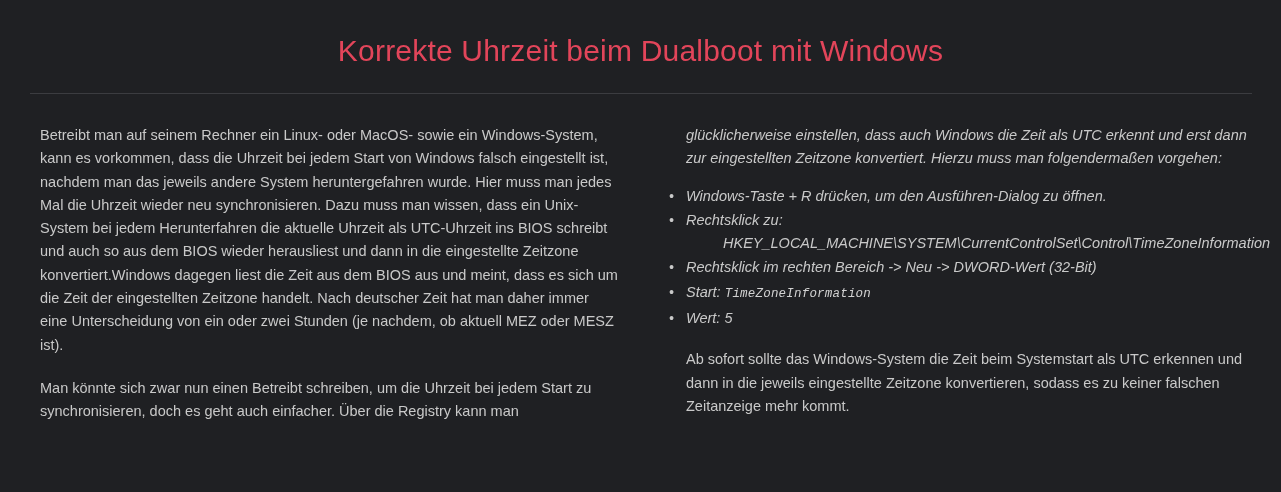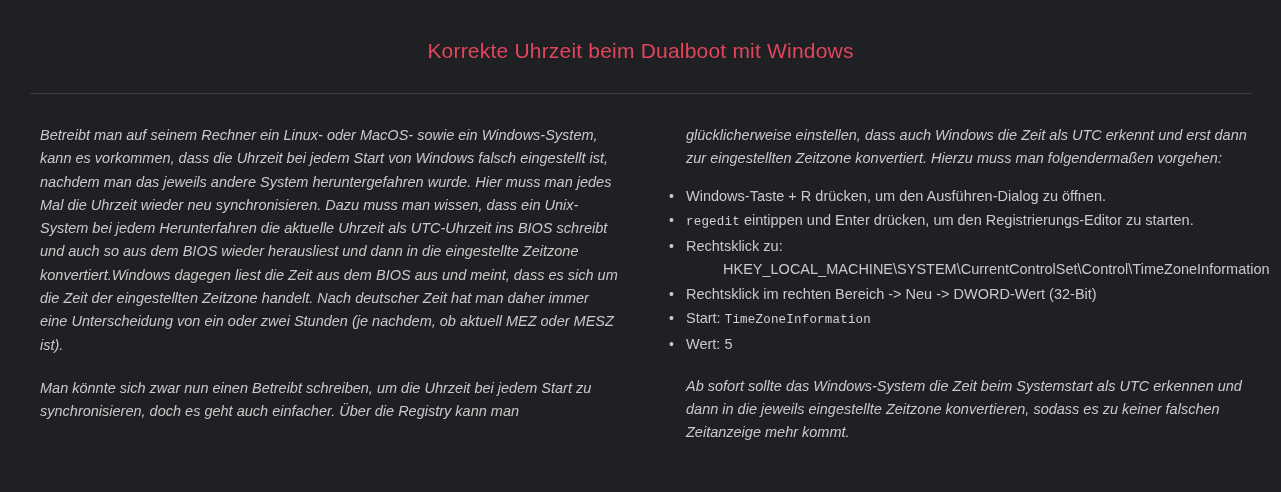--- a/index.html
+++ b/index.html
@@ -17,21 +17,21 @@
   }
   .page {
     position: relative;
     width: 1281px;
     height: 492px;
     box-sizing: border-box;
   }
   .title {
     text-align: center;
     color: #e2455a;
-    font-size: 21px;
+    font-size: 30px;
     font-weight: 400;
     letter-spacing: 0.2px;
     margin: 0;
     padding-top: 33px;
     padding-bottom: 0;
     line-height: 36px;
   }
   .rule {
     width: 1222px;
     height: 1px;
@@ -41,46 +41,45 @@
   .columns {
     display: flex;
     margin-top: 30px;
     padding: 0 36px 0 40px;
     box-sizing: border-box;
     gap: 30px;
   }
   .col-left {
     width: 580px;
     flex: 0 0 580px;
-    font-style: italic;
   }
   .col-right {
     flex: 1 1 auto;
     padding-left: 14px;
   }
   p {
     margin: 0 0 20px 0;
     font-size: 14.5px;
     line-height: 23.3px;
     color: #c9c9c9;
   }
   .col-right p.intro {
     margin-bottom: 14px;
     padding-left: 22px;
     font-style: italic;
   }
   .col-right p.outro {
     margin-top: 18px;
     padding-left: 22px;
-    font-style: italic;
   }
   ul.steps {
     list-style: none;
     margin: 0;
     padding: 0;
+    font-style: italic;
   }
   ul.steps li {
     position: relative;
     padding-left: 22px;
     font-size: 14.5px;
     line-height: 23.3px;
     color: #c9c9c9;
     margin-bottom: 1px;
   }
   ul.steps li::before {
@@ -122,23 +121,20 @@
     </div>
 
     <div class="col-right">
       <p class="intro">glücklicherweise einstellen, dass auch Windows die Zeit als UTC erkennt und erst dann zur eingestellten Zeitzone konvertiert. Hierzu muss man folgendermaßen vorgehen:</p>
 
       <ul class="steps">
         <li>
           <span>Windows-Taste + R drücken, um den Ausführen-Dialog zu öffnen.</span>
         </li>
         <li>
-          <code class="mono">regedit</code><span> eintippen und Enter drücken, um den Registrierungs-Editor zu starten.</span>
-        </li>
-        <li>
           <span>Rechtsklick zu:</span><br>
           <span class="path nowrap-path">HKEY_LOCAL_MACHINE\SYSTEM\CurrentControlSet\Control\TimeZoneInformation</span>
         </li>
         <li>
           <span>Rechtsklick im rechten Bereich -&gt; Neu -&gt; DWORD-Wert (32-Bit)</span>
         </li>
         <li>
           <span>Start: </span><code class="mono">TimeZoneInformation</code>
         </li>
         <li>

